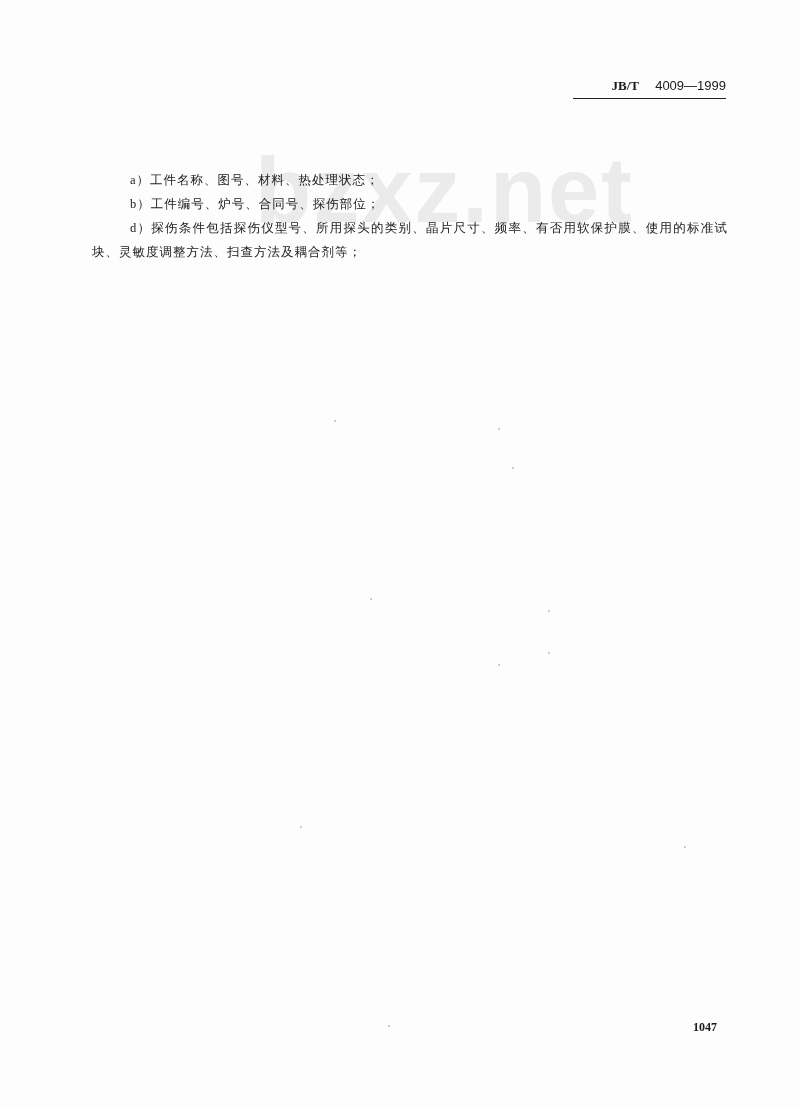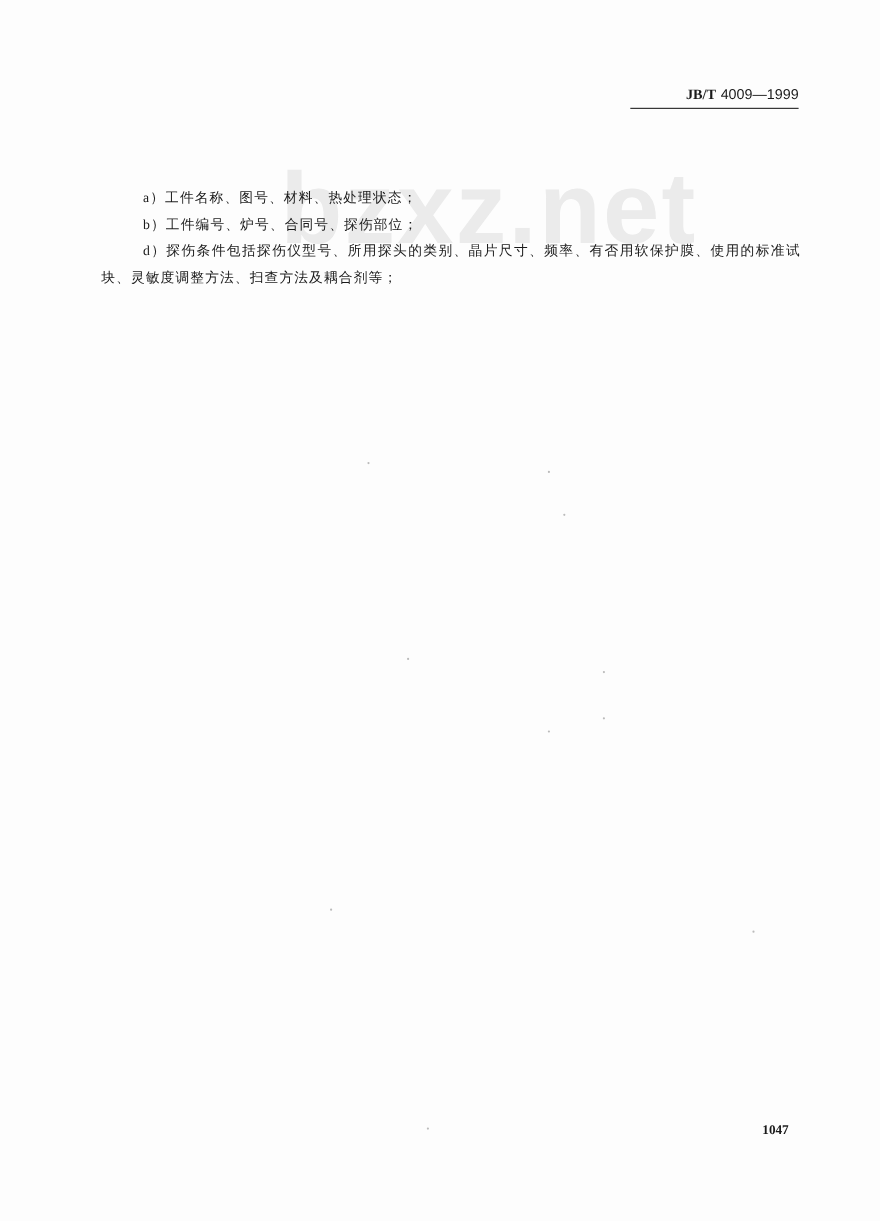--- a/index.html
+++ b/index.html
@@ -5,21 +5,21 @@
     html, body { margin: 0; padding: 0; }
     body {
       width: 800px; height: 1110px; background: #fdfdfd; position: relative; overflow: hidden;
       font-family: "DejaVu Serif", "Liberation Serif", serif; color: #1a1a1a;
     }
     .header {
       position: absolute; left: 573px; top: 78px; width: 153px; text-align: right;
       font-size: 13px; padding-bottom: 4px; border-bottom: 1px solid #222;
     }
     .header .code { font-weight: bold; font-family: "Liberation Serif", serif; }
-    .header .num { font-family: "Liberation Sans", sans-serif; }
+    .header .num { font-family: "Liberation Sans", sans-serif; margin-left: 12px; }
     .watermark {
       position: absolute; left: 255px; top: 128px;
       font-family: "Liberation Sans", sans-serif; font-weight: bold;
       font-size: 92px; letter-spacing: 2px; color: rgba(200,200,200,0.35); line-height: 1;
       pointer-events: none; user-select: none; margin-top: 16px;
     }
     .body-text {
       position: absolute; left: 92px; top: 124px; width: 636px;
       font-size: 12.5px; line-height: 23px; letter-spacing: 1px; margin-top: 44px;
     }

